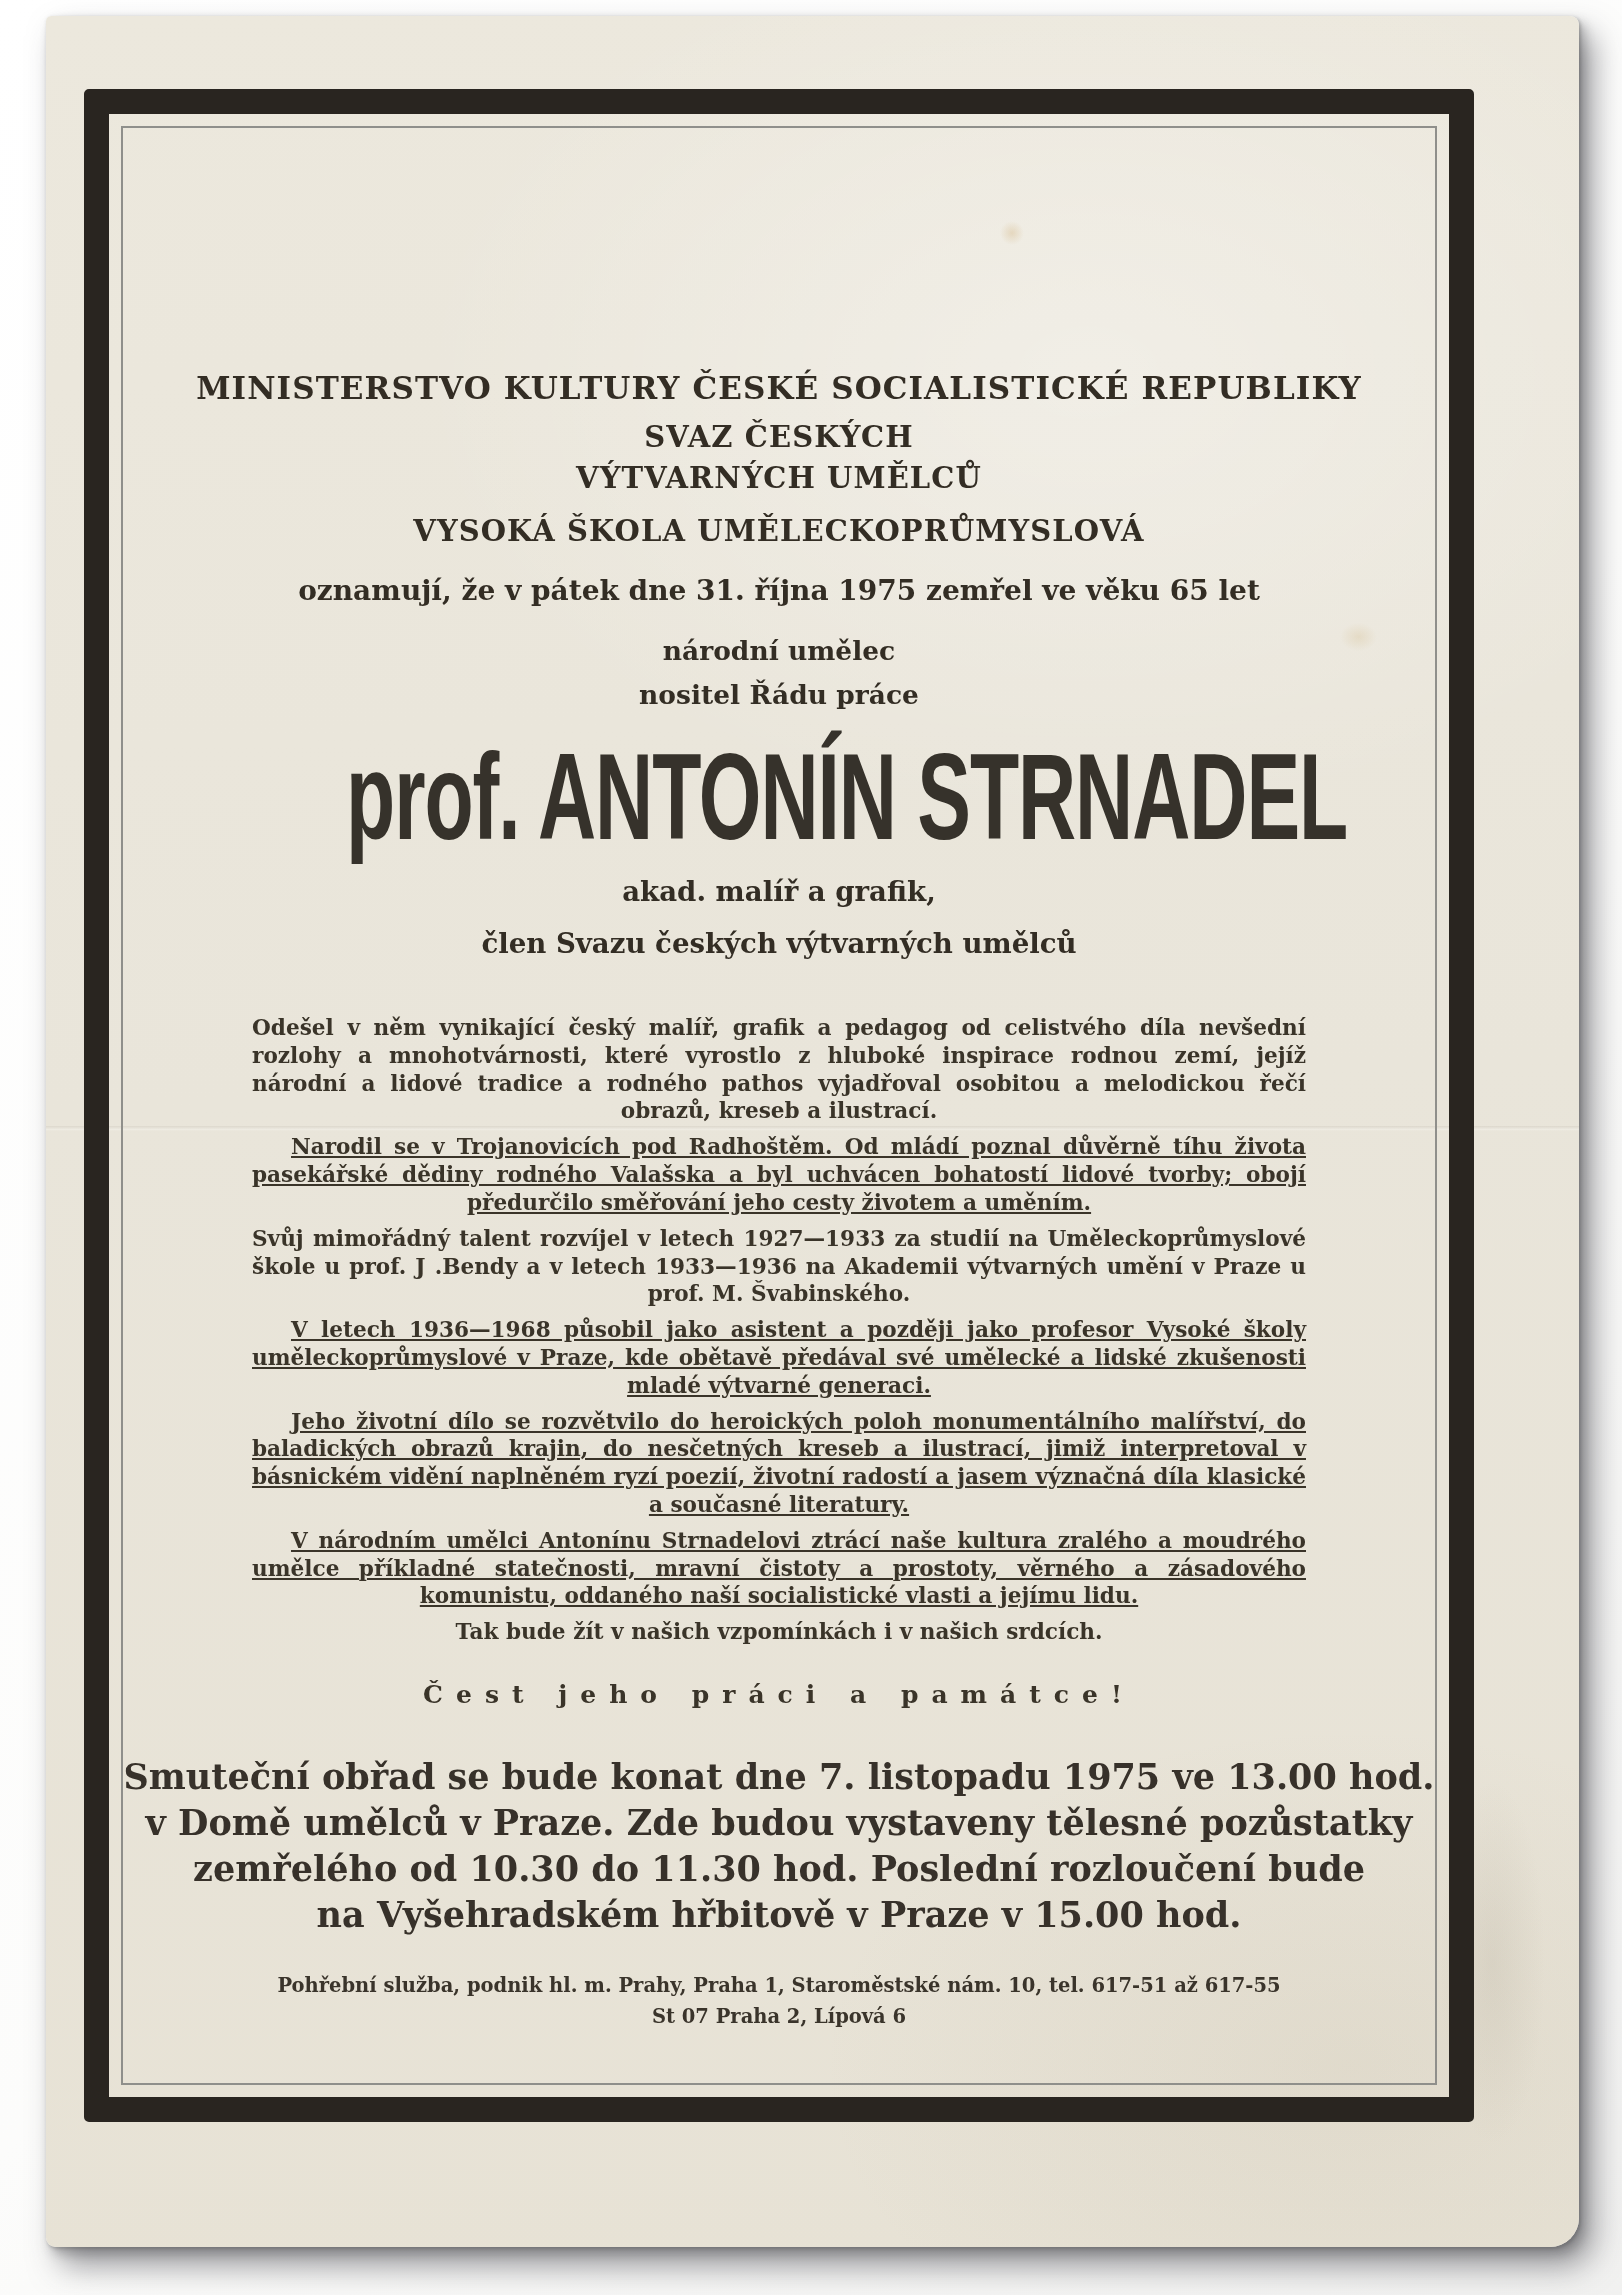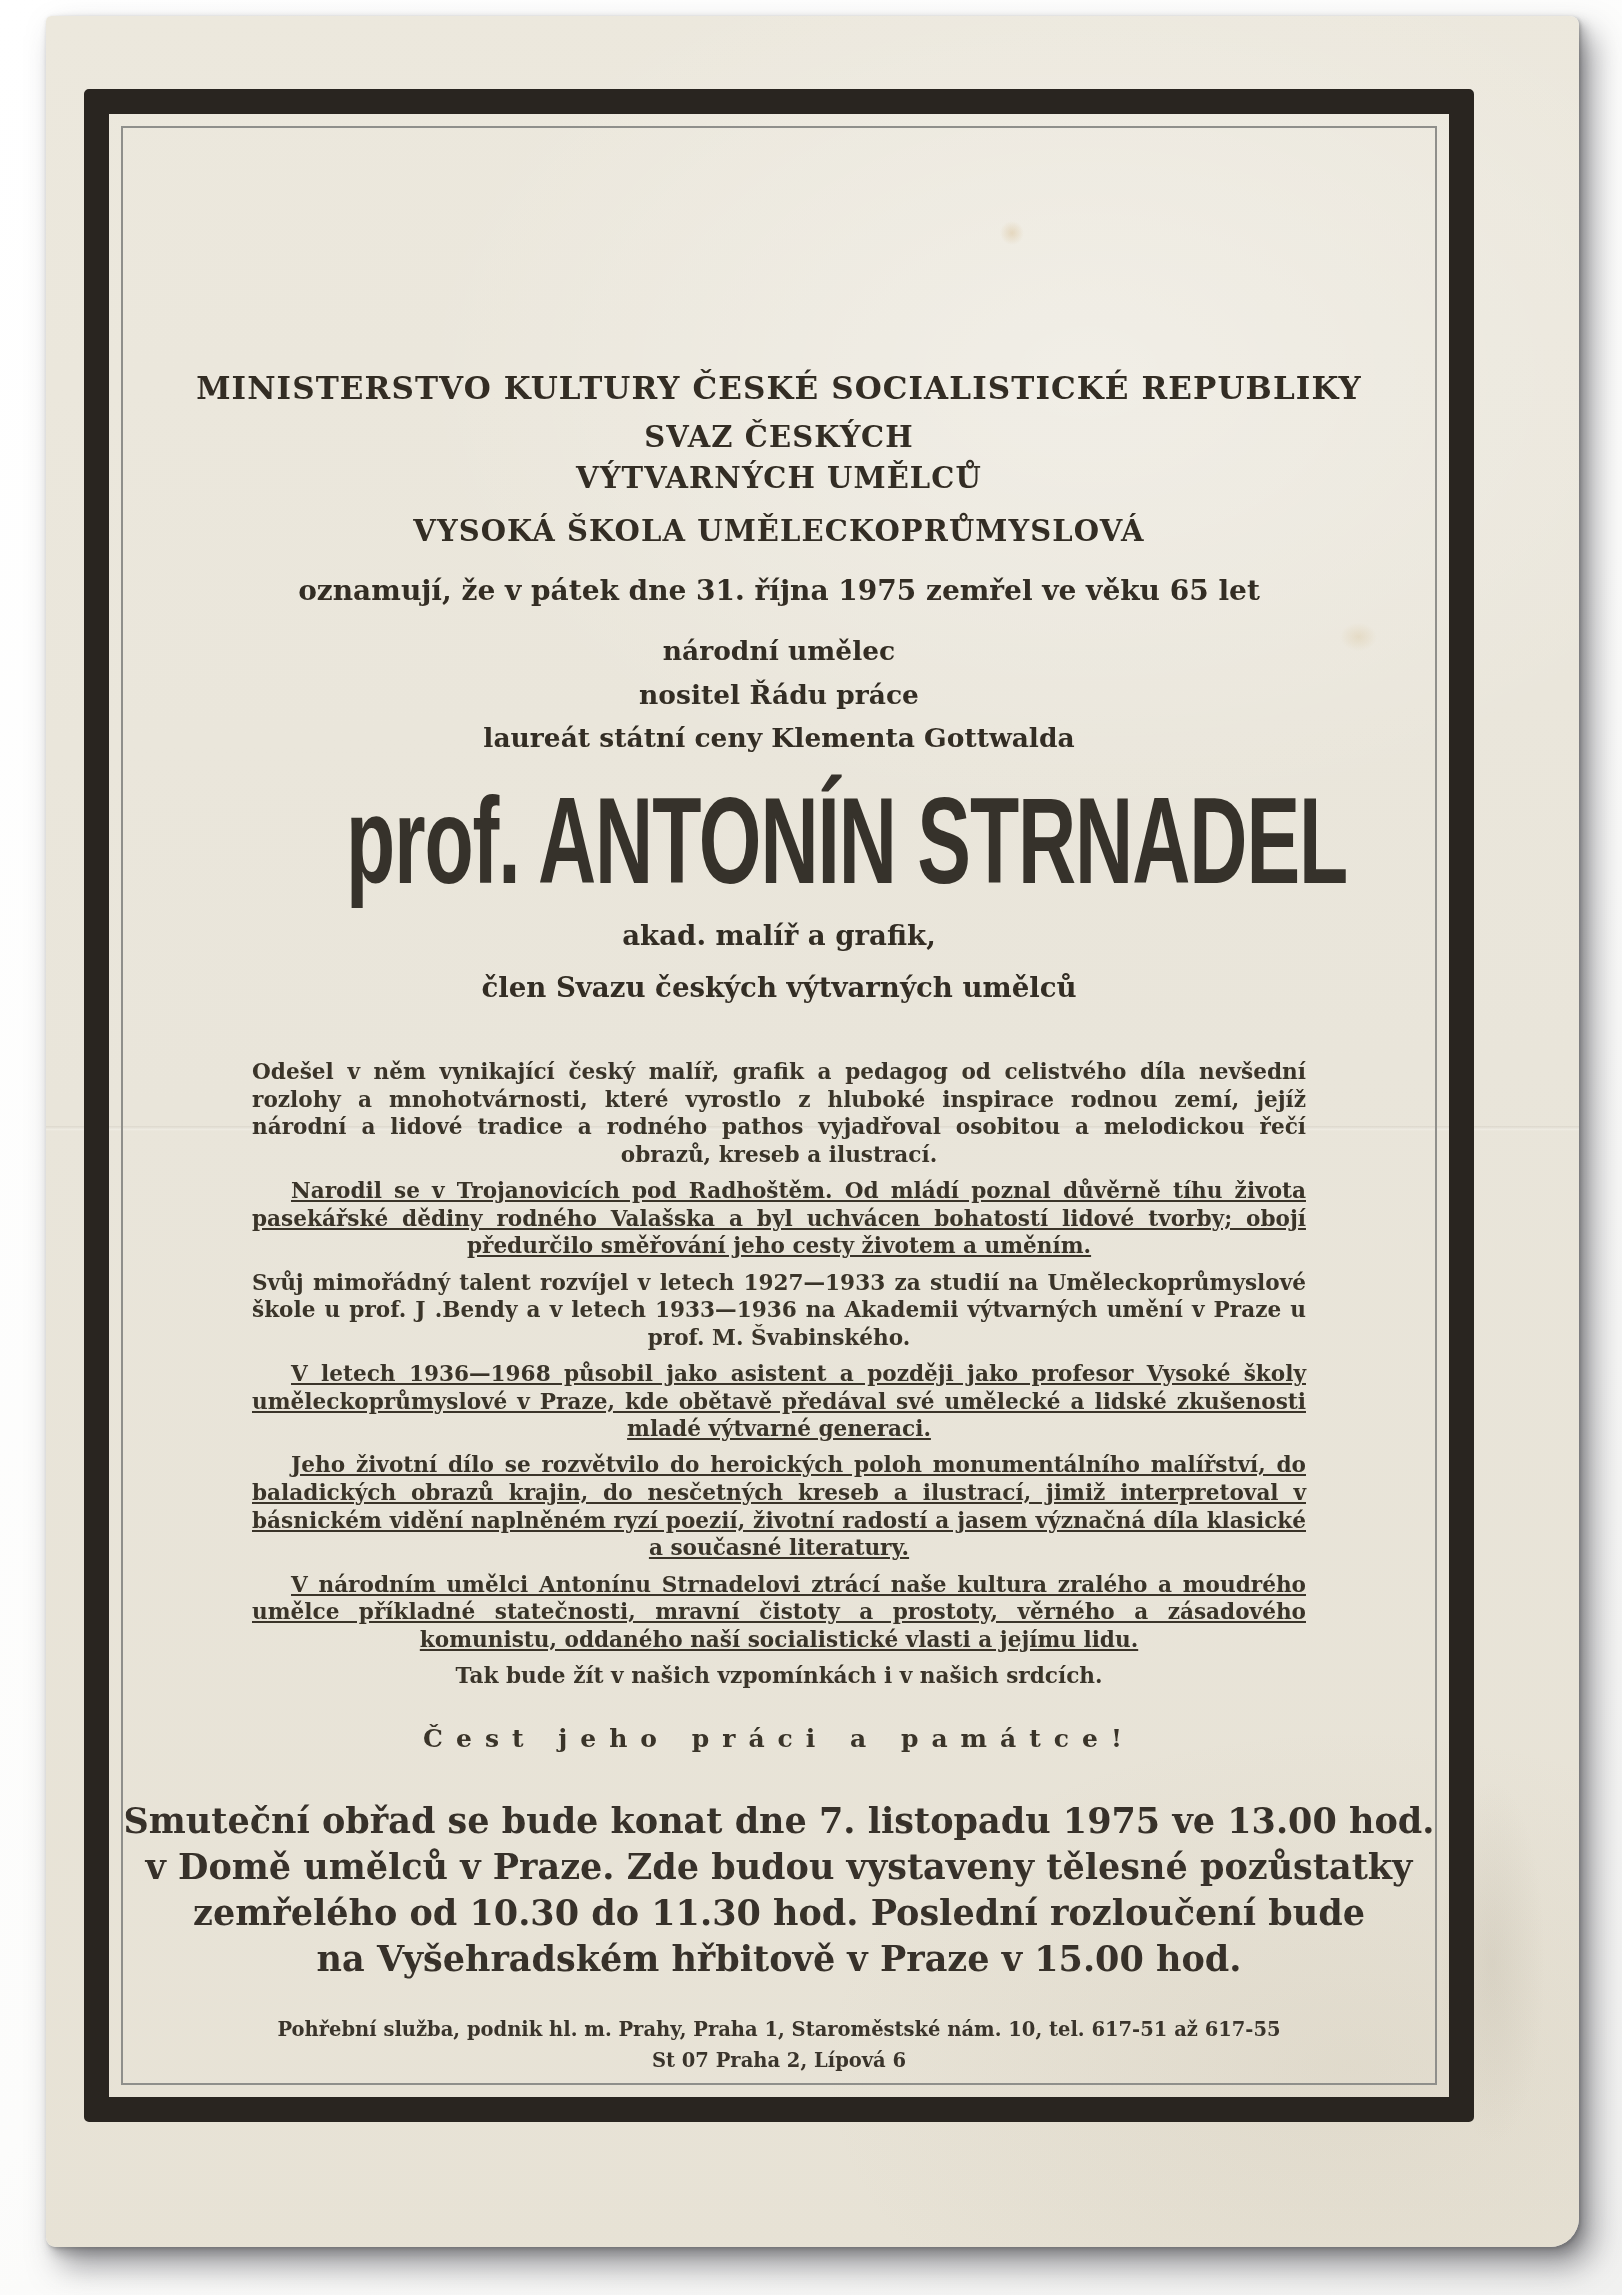--- a/index.html
+++ b/index.html
@@ -156,21 +156,20 @@
 
           <div class="issuer-main">MINISTERSTVO KULTURY ČESKÉ SOCIALISTICKÉ REPUBLIKY</div>
           <div class="issuer-2">SVAZ ČESKÝCH</div>
           <div class="issuer-3">VÝTVARNÝCH UMĚLCŮ</div>
           <div class="issuer-4">VYSOKÁ ŠKOLA UMĚLECKOPRŮMYSLOVÁ</div>
 
           <div class="announcement">oznamují, že v pátek dne 31. října 1975 zemřel ve věku 65 let</div>
 
           <div class="honorific honorific-1">národní umělec</div>
           <div class="honorific honorific-2">nositel Řádu práce</div>
-          <div class="honorific honorific-3">laureát státní ceny Klementa Gottwalda</div>
 
           <div class="deceased-name">prof. ANTONÍN STRNADEL</div>
 
           <div class="subtitle-1">akad. malíř a grafik,</div>
           <div class="subtitle-2">člen Svazu českých výtvarných umělců</div>
 
           <div class="obituary">
             <p>Odešel v něm vynikající český malíř, grafik a pedagog od celistvého díla nevšední rozlohy a mnohotvárnosti, které vyrostlo z hluboké inspirace rodnou zemí, jejíž národní a lidové tradice a rodného pathos vyjadřoval osobitou a melodickou řečí obrazů, kreseb a ilustrací.</p>
             <p class="indent">Narodil se v Trojanovicích pod Radhoštěm. Od mládí poznal důvěrně tíhu života pasekářské dědiny rodného Valašska a byl uchvácen bohatostí lidové tvorby; obojí předurčilo směřování jeho cesty životem a uměním.</p>
             <p>Svůj mimořádný talent rozvíjel v letech 1927—1933 za studií na Uměleckoprůmyslové škole u prof. J .Bendy a v letech 1933—1936 na Akademii výtvarných umění v Praze u prof. M. Švabinského.</p>

